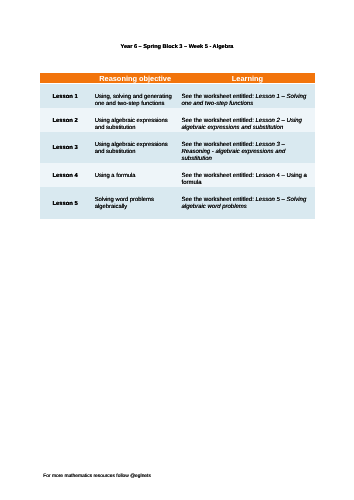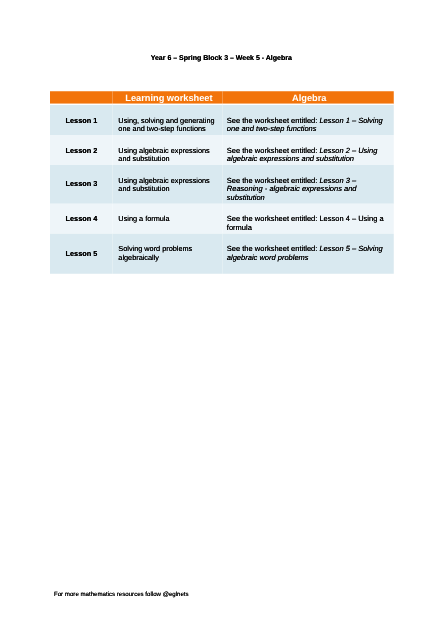--- a/index.html
+++ b/index.html
@@ -98,22 +98,22 @@
 
   <table class="lesson-table">
     <colgroup>
       <col class="col-lesson">
         <col class="col-obj">
         <col class="col-act">
     </colgroup>
     <thead>
       <tr>
         <th class="th-lesson"></th>
-        <th class="th-obj">Learning worksheet</th>
-        <th class="th-act">Algebra</th>
+        <th class="th-obj">Reasoning objective</th>
+        <th class="th-act">Learning</th>
       </tr>
     </thead>
     <tbody>
   <tr class="r-odd">
     <td class="lesson-cell">Lesson 1</td>
     <td class="objective-cell">Using, solving and generating one and two-step functions</td>
     <td class="activity-cell"><span>See the worksheet entitled: </span><span class="worksheet-title">Lesson 1 – Solving one and two-step functions</span></td>
   </tr>
 
   <tr class="r-even">

